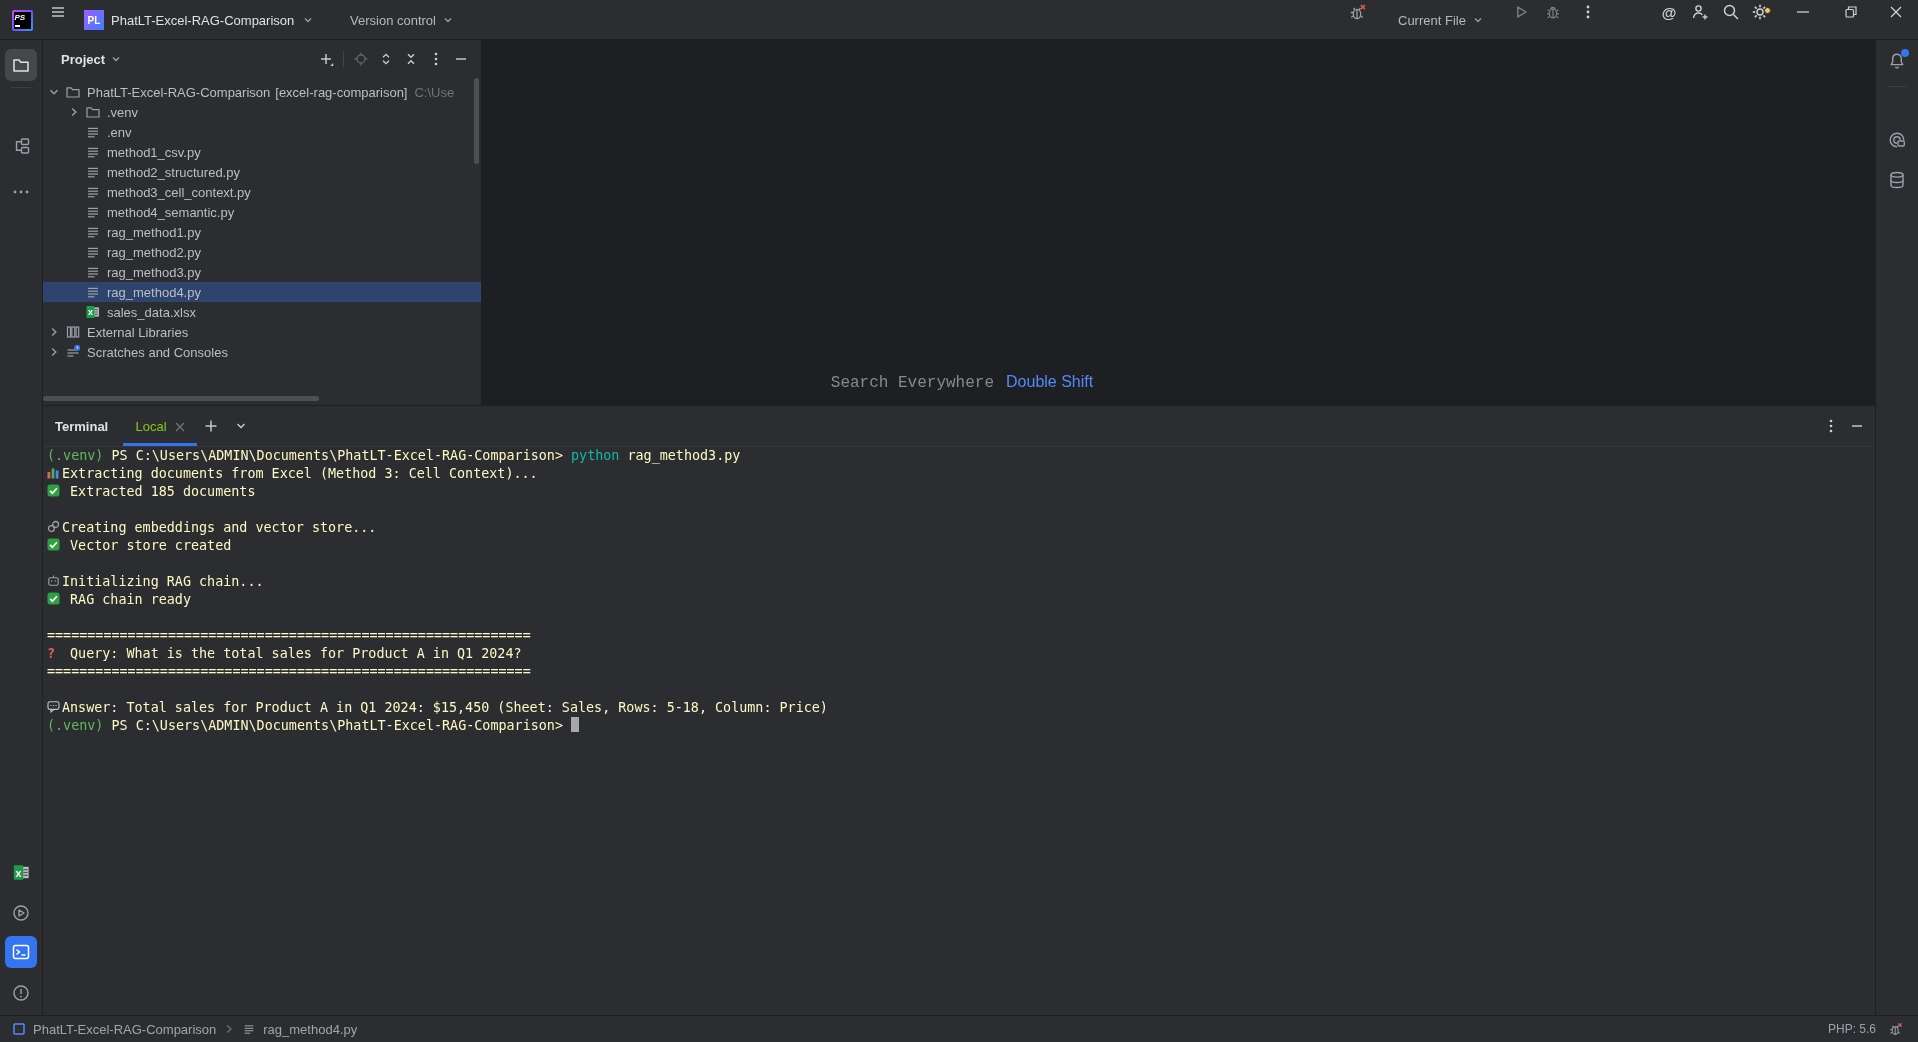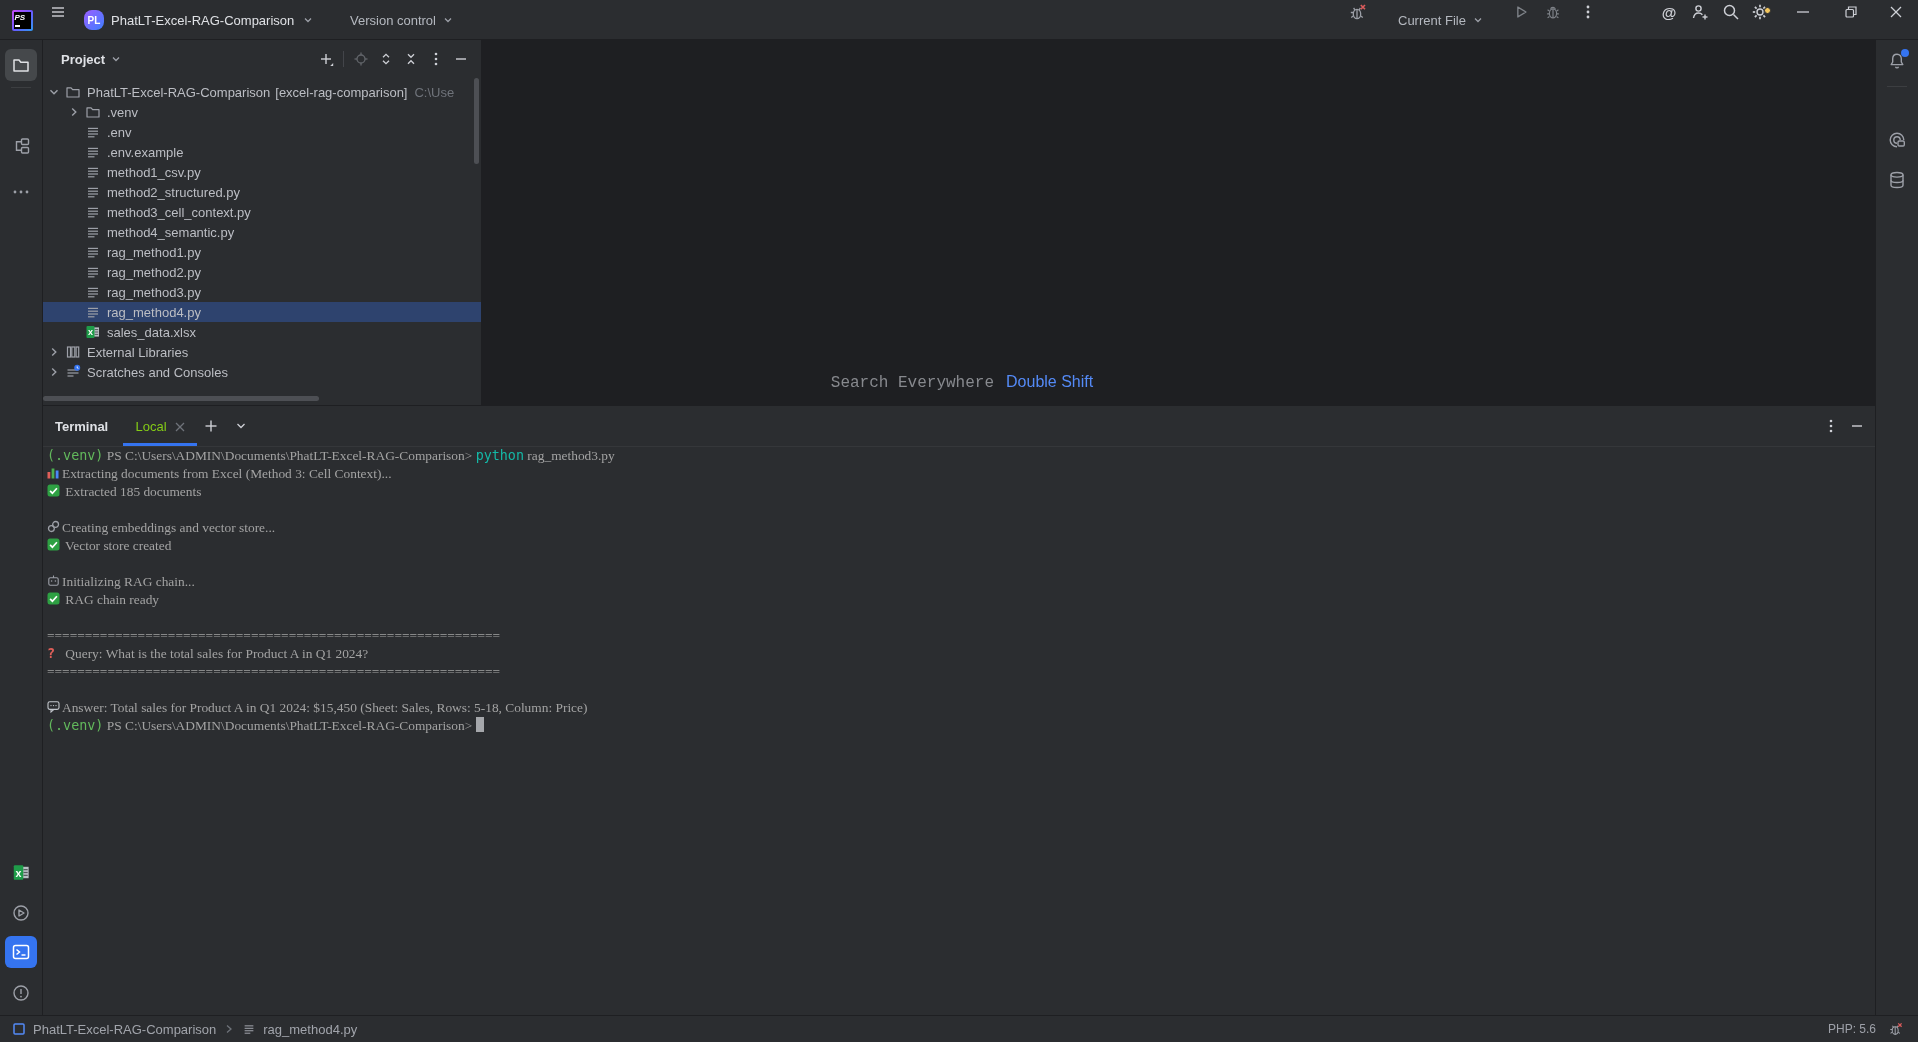--- a/index.html
+++ b/index.html
@@ -9,21 +9,21 @@
 
   
   .titlebar { position:absolute; left:0; top:0; width:1918px; height:40px; background:#2b2d30; border-bottom:1px solid #1e1f22; z-index:5; }
   .tb-item { position:absolute; top:0; height:40px; display:flex; align-items:center; }
   .ps-logo { left:11px; width:22px; justify-content:center;font-style:italic; }
   .ps-logo .frame { width:21px; height:21px; padding:2px; background:linear-gradient(135deg,#c94bf5,#6b57ff,#2d9bf0); border-radius:2px; }
   .ps-logo .inner { width:100%; height:100%; background:#000; color:#fff; font-size:8px; font-weight:bold; line-height:9px; padding:1px 0 0 1px; letter-spacing:0; position:relative; }
   .ps-logo .inner::after { content:""; position:absolute; left:1px; bottom:2px; width:5px; height:1.5px; background:#fff; }
   .hamburger { left:48px; width:20px; }
   .proj-widget { left:84px; gap:7px; }
-  .avatar { width:20px; height:20px; border-radius:8px; background:linear-gradient(135deg,#9c5fff,#3d7eff); color:#fff; font-size:10px; font-weight:bold; display:flex; align-items:center; justify-content:center; }
+  .avatar { width:20px; height:20px; border-radius:0; background:linear-gradient(135deg,#9c5fff,#3d7eff); color:#fff; font-size:10px; font-weight:bold; display:flex; align-items:center; justify-content:center; }
   .proj-name { color:#dfe1e5; font-size:13px; }
   .vc-widget { left:350px; gap:5px; color:#b4b8bf; font-size:13px; }
   .runcfg { left:1398px; gap:5px; color:#b4b8bf; font-size:13px; }
   .ico-btn { display:flex; align-items:center; justify-content:center; width:24px; height:24px; border-radius:4px; }
   .tb-at { font-size:15px; color:#ced0d6; font-weight:bold; }
   .win-btn { width:30px; }
 
   
   .dock-left { position:absolute; left:0; top:40px; width:43px; height:975px; background:#2b2d30; border-right:1px solid #1e1f22; z-index:4; }
   .dock-right { position:absolute; left:1875px; top:40px; width:43px; height:975px; background:#2b2d30; border-left:1px solid #1e1f22; z-index:4; }
@@ -61,21 +61,21 @@
   .term-header { position:absolute; left:0; top:0; width:100%; height:41px; border-bottom:1px solid #35373a; }
   .term-title { position:absolute; left:12px; top:0; height:41px; display:flex; align-items:center; font-size:13px; font-weight:bold; color:#dfe1e5; }
   .term-tab { position:absolute; left:80px; top:0; width:74px; height:41px; display:flex; align-items:center; justify-content:center; gap:8px; font-size:13px; color:#84cc16; }
   .term-tab-underline { position:absolute; left:80px; bottom:0; width:74px; height:3px; background:#3574f0; }
   .term-plus { position:absolute; left:156px; top:8px; }
   .term-chev { position:absolute; left:186px; top:8px; }
   .term-kebab { position:absolute; left:1776px; top:8px; }
   .term-min { position:absolute; left:1802px; top:8px; }
   .term-out { position:absolute; left:4px; top:41px; width:1810px; }
   .term-line { height:18px; line-height:18px; font-family:"DejaVu Sans Mono","Liberation Mono",monospace; font-size:13.4px; white-space:pre; color:#bcbec4; }
-  .c-fg { color:#a3a3a3;font-family:Liberation Serif, serif; }
+  .c-fg { color:#fef9c3; }
   .c-green { color:#62b95c; }
   .c-yellow { color:#14b8a6; }
   .tic { display:inline-block; width:15px; height:13px; vertical-align:-1px; }
   .tic svg { width:13px; height:13px; }
   .qmark { color:#e05f59; font-weight:bold; width:15px; display:inline-block; font-family:"DejaVu Sans Mono",monospace; }
   .cursor { display:inline-block; width:8px; height:15px; background:#a5a7ab; vertical-align:-2px; }
 
   
   .statusbar { position:absolute; left:0; top:1015px; width:1918px; height:27px; background:#2b2d30; border-top:1px solid #1e1f22; z-index:6; font-size:13px; color:#a1a4ab; }
   .sb-left { position:absolute; left:12px; top:0; height:26px; display:flex; align-items:center; gap:7px; }
@@ -367,32 +367,20 @@
         <span class="chev"></span>
         <span class="ic">
           <svg viewBox="0 0 16 16" width="16" height="16" stroke="#9da0a8" stroke-width="1.2">
             <line x1="3" y1="4.4" x2="13" y2="4.4"></line>
             <line x1="3" y1="7.2" x2="13" y2="7.2"></line>
             <line x1="3" y1="10" x2="13" y2="10"></line>
             <line x1="3" y1="12.8" x2="9.5" y2="12.8"></line>
           </svg>
         </span>
         <span class="lbl">.env</span>
-      </div>
-      <div class="trow" style="padding-left: 23px;">
-        <span class="chev"></span>
-        <span class="ic">
-          <svg viewBox="0 0 16 16" width="16" height="16" stroke="#9da0a8" stroke-width="1.2">
-            <line x1="3" y1="4.4" x2="13" y2="4.4"></line>
-            <line x1="3" y1="7.2" x2="13" y2="7.2"></line>
-            <line x1="3" y1="10" x2="13" y2="10"></line>
-            <line x1="3" y1="12.8" x2="9.5" y2="12.8"></line>
-          </svg>
-        </span>
-        <span class="lbl">.env.example</span>
       </div>
       <div class="trow" style="padding-left: 23px;">
         <span class="chev"></span>
         <span class="ic">
           <svg viewBox="0 0 16 16" width="16" height="16" stroke="#9da0a8" stroke-width="1.2">
             <line x1="3" y1="4.4" x2="13" y2="4.4"></line>
             <line x1="3" y1="7.2" x2="13" y2="7.2"></line>
             <line x1="3" y1="10" x2="13" y2="10"></line>
             <line x1="3" y1="12.8" x2="9.5" y2="12.8"></line>
           </svg>

